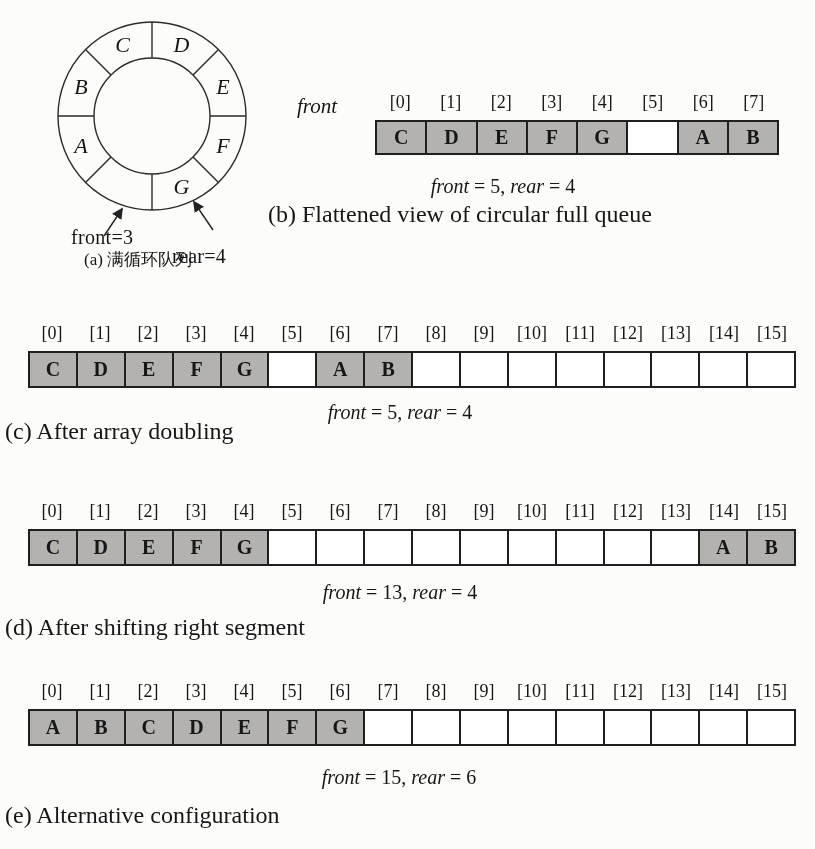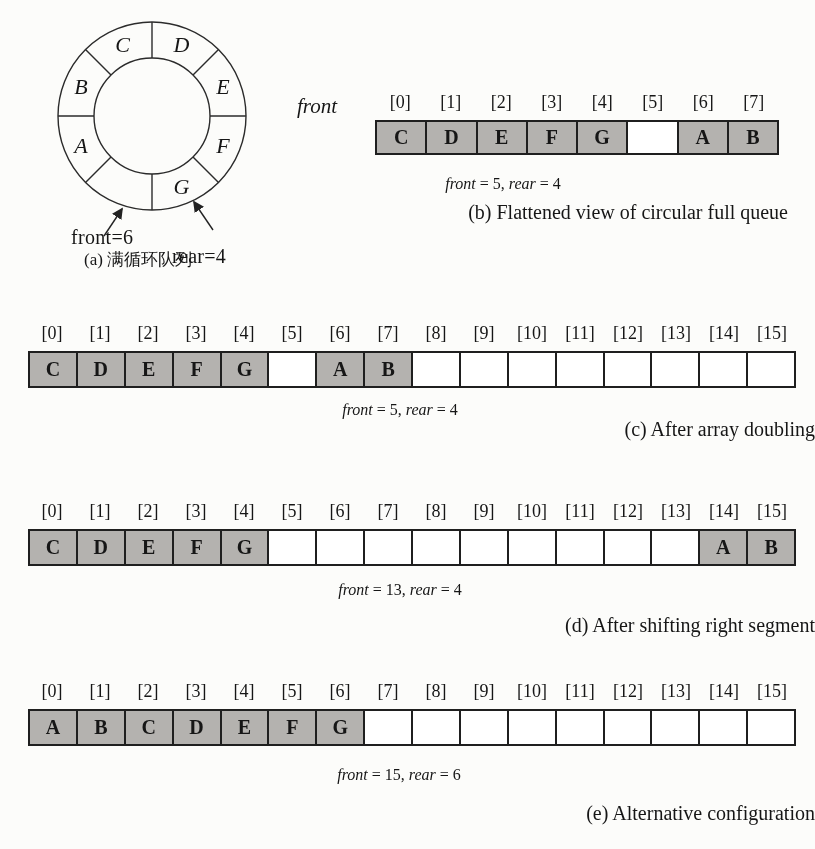--- a/index.html
+++ b/index.html
@@ -31,23 +31,23 @@
     border-right:2px solid #1f1f1f;
     display:flex;align-items:center;justify-content:center;
     font-size:20px;font-weight:bold;
   }
   .cell:last-child{border-right:none;}
   .cell.filled{background:#b4b2af;}
 
   .row-b .cells .cell{height:31px;}
 
   
-  .status{text-align:center;font-size:16px;}
+  .status{text-align:center;font-size:20px;}
   .status span{white-space:pre;}
-  .caption{text-align:right;font-size:20px;margin-left:20px;}
+  .caption{text-align:left;font-size:24px;}
 
   svg text{font-family:"Liberation Serif","DejaVu Serif",serif;}
 </style>
 </head>
 <body>
 
 <svg class="abs" style="left:40px;top:12px;" width="230" height="236" viewBox="0 0 230 236">
   <defs>
     <marker id="arr" viewBox="0 0 10 10" refX="8.5" refY="5" markerWidth="8" markerHeight="8" orient="auto">
       <path d="M0,0 L10,5 L0,10 z" fill="#222"></path>
@@ -74,21 +74,21 @@
     <text x="183" y="141">F</text>
     <text x="141.5" y="182">G</text>
     <text x="41" y="141">A</text>
     <text x="41" y="82">B</text>
   </g>
   <g stroke="#222" stroke-width="1.4">
     <line x1="64" y1="224" x2="82" y2="197" marker-end="url(#arr)"></line>
     <line x1="173" y1="218" x2="154" y2="190" marker-end="url(#arr)"></line>
   </g>
 </svg>
-<div class="abs pointer-label" style="left:71px;top:226px;">front=6</div>
+<div class="abs pointer-label" style="left:71px;top:226px;">front=3</div>
 <div class="abs pointer-label" style="left:172px;top:221px;margin-top:24px;">rear=4</div>
 <div class="abs caption-a" style="left:84px;top:248px;">(a) 满循环队列</div>
 
 <div class="abs queue-label" style="left:297px;top:94px;">front</div>
 <div class="array-row row-b" style="left:375px;top:89px;width:404px;">
   <div class="indices">
       <span class="idx">[0]</span>
       <span class="idx">[1]</span>
       <span class="idx">[2]</span>
       <span class="idx">[3]</span>

